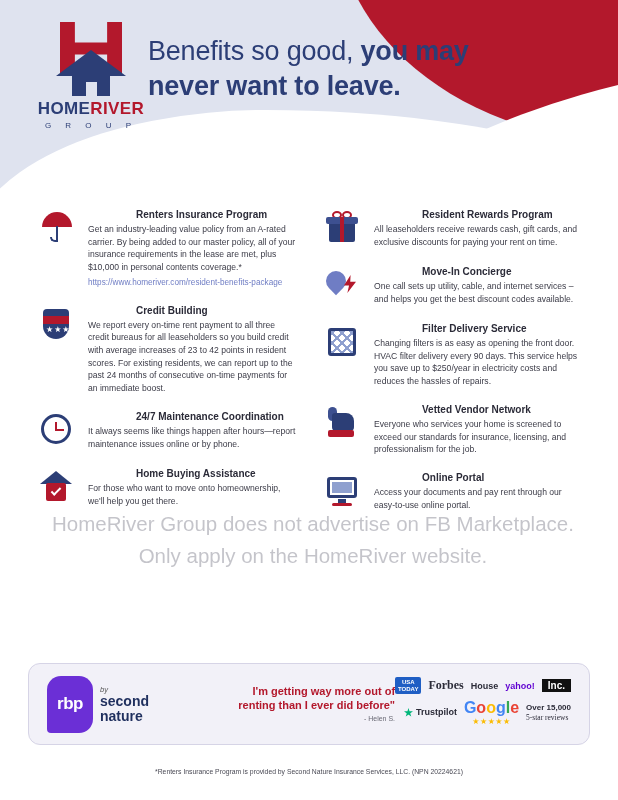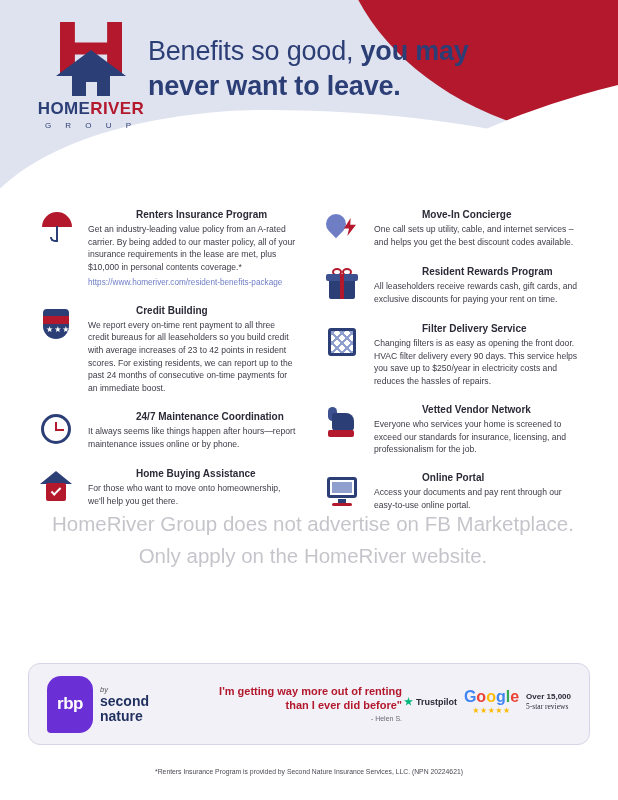--- a/index.html
+++ b/index.html
@@ -311,40 +311,40 @@
           <div class="item-text">For those who want to move onto homeownership, we'll help you get there.</div>
         </div>
       </div>
 
     </div>
 
     <div class="col">
 
       <div class="item">
         <div class="icon-wrap">
-          <div class="ic dr-drop"></div>
-            <div class="ic dr-bolt"></div>
-        </div>
-        <div class="item-body">
-          <div class="item-title">Move-In Concierge</div>
-          <div class="item-text">One call sets up utility, cable, and internet services – and helps you get the best discount codes available.</div>
-        </div>
-      </div>
-
-      <div class="item">
-        <div class="icon-wrap">
           <div class="ic gf-bow1"></div>
             <div class="ic gf-bow2"></div>
             <div class="ic gf-box"></div>
             <div class="ic gf-lid"></div>
             <div class="ic gf-rib"></div>
         </div>
         <div class="item-body">
           <div class="item-title">Resident Rewards Program</div>
           <div class="item-text">All leaseholders receive rewards cash, gift cards, and exclusive discounts for paying your rent on time.</div>
+        </div>
+      </div>
+
+      <div class="item">
+        <div class="icon-wrap">
+          <div class="ic dr-drop"></div>
+            <div class="ic dr-bolt"></div>
+        </div>
+        <div class="item-body">
+          <div class="item-title">Move-In Concierge</div>
+          <div class="item-text">One call sets up utility, cable, and internet services – and helps you get the best discount codes available.</div>
         </div>
       </div>
 
       <div class="item">
         <div class="icon-wrap">
           <div class="ic fl-g1"></div>
             <div class="ic fl-out"></div>
         </div>
         <div class="item-body">
           <div class="item-title">Filter Delivery Service</div>
@@ -393,20 +393,27 @@
       </div>
     </div>
 
     <div class="quote">
       <span>I'm getting way more out of renting than I ever did before"</span>
       <span class="attrib">- Helen S.</span>
     </div>
 
     <div class="press">
       <div class="press-row">
+        <div class="press-logo usatoday">USA<br>TODAY</div>
+        <div class="press-logo forbes">Forbes</div>
+        <div class="press-logo">House</div>
+        <div class="press-logo yahoo">yahoo!</div>
+        <div class="press-logo inc">Inc.</div>
+      </div>
+      <div class="press-row">
         <div class="trustpilot">
           <span class="tp-star">★</span>
           <span>Trustpilot</span>
         </div>
         <div>
           <div class="google"><span class="g-b">G</span><span class="g-r">o</span><span class="g-y">o</span><span class="g-b">g</span><span class="g-g">l</span><span class="g-r">e</span></div>
           <div class="g-stars">★★★★★</div>
         </div>
         <div class="reviews">
           <span>Over 15,000</span>

